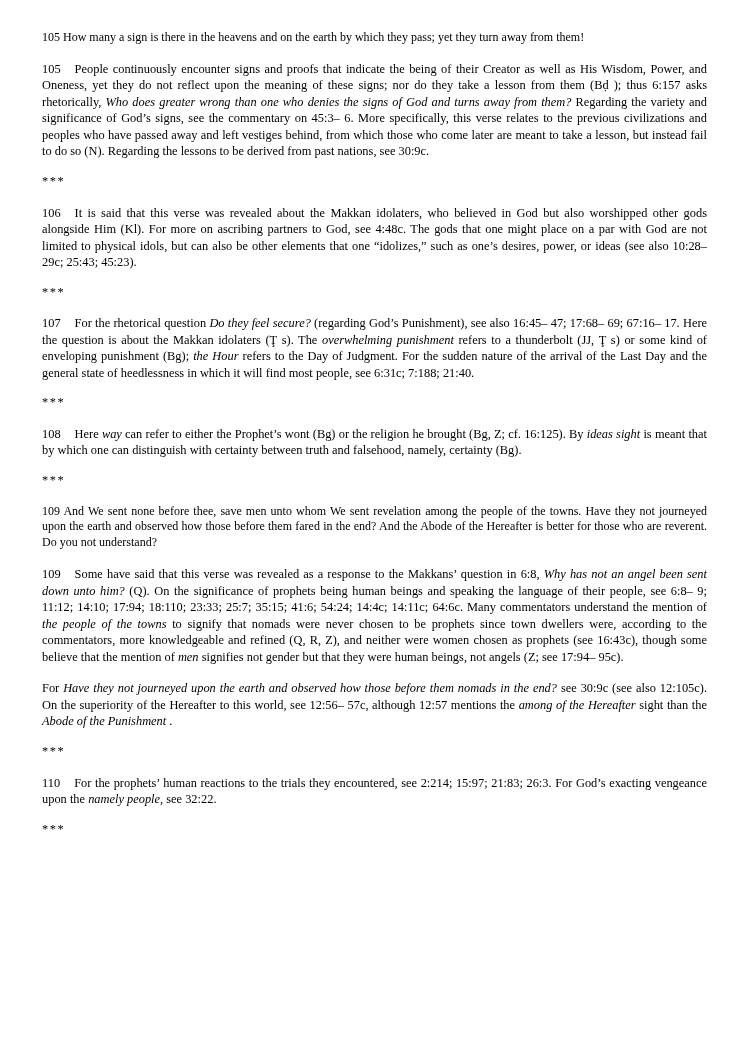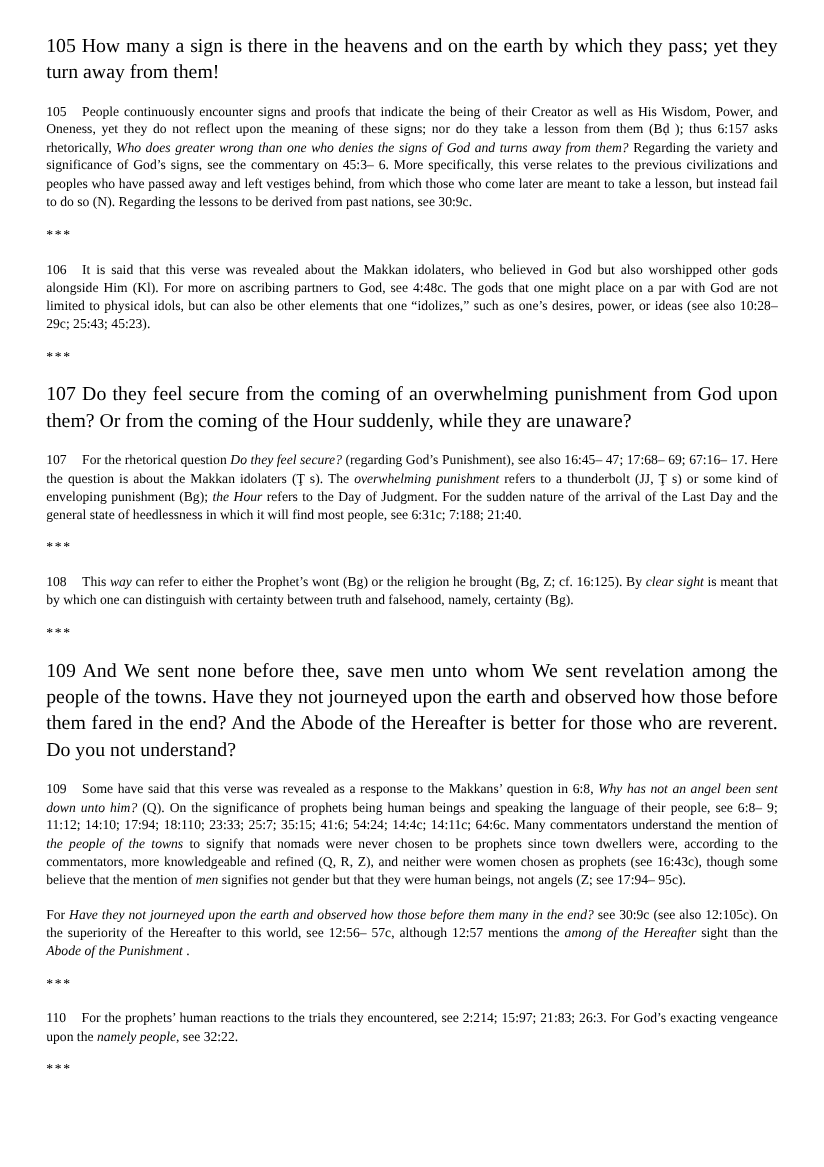--- a/index.html
+++ b/index.html
@@ -14,21 +14,21 @@
     color: #000000;
   }
   .page {
     box-sizing: border-box;
     width: 749px;
     height: 1061px;
     padding: 30px 42px 20px 42px;
     background: #ffffff;
   }
   .verse {
-    font-size: 18px;
+    font-size: 12px;
     line-height: 1.33;
     text-align: justify;
     margin: 0 0 15px 0;
   }
   .commentary {
     font-size: 12.4px;
     line-height: 1.33;
     text-align: justify;
     margin: 0 0 15px 0;
   }
@@ -50,25 +50,24 @@
 </head>
 <body>
 
 <div class="page">
   <div id="content">
       <p class="verse first-line"><span>105 </span><span>How many a sign is there in the heavens and on the earth by which they pass; yet they turn away from them!</span></p>
       <p class="commentary"><span class="num">105</span><span>People continuously encounter signs and proofs that indicate the being of their Creator as well as His Wisdom, Power, and Oneness, yet they do not reflect upon the meaning of these signs; nor do they take a lesson from them (Bḍ ); thus 6:157 asks rhetorically, </span><i>Who does greater wrong than one who denies the signs of God and turns away from them?</i><span> Regarding the variety and significance of God’s signs, see the commentary on 45:3– 6. More specifically, this verse relates to the previous civilizations and peoples who have passed away and left vestiges behind, from which those who come later are meant to take a lesson, but instead fail to do so (N). Regarding the lessons to be derived from past nations, see 30:9c.</span></p>
       <p class="sep">***</p>
       <p class="commentary"><span class="num">106</span><span>It is said that this verse was revealed about the Makkan idolaters, who believed in God but also worshipped other gods alongside Him (Kl). For more on ascribing partners to God, see 4:48c. The gods that one might place on a par with God are not limited to physical idols, but can also be other elements that one “idolizes,” such as one’s desires, power, or ideas (see also 10:28– 29c; 25:43; 45:23).</span></p>
       <p class="sep">***</p>
-      <p class="verse"><span>107 </span><span>Do they feel secure from the coming of an overwhelming punishment from God upon them? Or from the coming of the Hour suddenly, while they are unaware?</span></p>
       <p class="commentary"><span class="num">107</span><span>For the rhetorical question </span><i>Do they feel secure?</i><span> (regarding God’s Punishment), see also 16:45– 47; 17:68– 69; 67:16– 17. Here the question is about the Makkan idolaters (Ţ s). The </span><i>overwhelming punishment</i><span> refers to a thunderbolt (JJ, Ţ s) or some kind of enveloping punishment (Bg); </span><i>the Hour</i><span> refers to the Day of Judgment. For the sudden nature of the arrival of the Last Day and the general state of heedlessness in which it will find most people, see 6:31c; 7:188; 21:40.</span></p>
       <p class="sep">***</p>
-      <p class="commentary"><span class="num">108</span><span>This </span><i>way</i><span> can refer to either the Prophet’s wont (Bg) or the religion he brought (Bg, Z; cf. 16:125). By </span><i>clear sight</i><span> is meant that by which one can distinguish with certainty between truth and falsehood, namely, certainty (Bg).</span></p>
+      <p class="commentary"><span class="num">108</span><span>Here </span><i>way</i><span> can refer to either the Prophet’s wont (Bg) or the religion he brought (Bg, Z; cf. 16:125). By </span><i>ideas sight</i><span> is meant that by which one can distinguish with certainty between truth and falsehood, namely, certainty (Bg).</span></p>
       <p class="sep">***</p>
       <p class="verse"><span>109 </span><span>And We sent none before thee, save men unto whom We sent revelation among the people of the towns. Have they not journeyed upon the earth and observed how those before them fared in the end? And the Abode of the Hereafter is better for those who are reverent. Do you not understand?</span></p>
       <p class="commentary"><span class="num">109</span><span>Some have said that this verse was revealed as a response to the Makkans’ question in 6:8, </span><i>Why has not an angel been sent down unto him?</i><span> (Q). On the significance of prophets being human beings and speaking the language of their people, see 6:8– 9; 11:12; 14:10; 17:94; 18:110; 23:33; 25:7; 35:15; 41:6; 54:24; 14:4c; 14:11c; 64:6c. Many commentators understand the mention of </span><i>the people of the towns</i><span> to signify that nomads were never chosen to be prophets since town dwellers were, according to the commentators, more knowledgeable and refined (Q, R, Z), and neither were women chosen as prophets (see 16:43c), though some believe that the mention of </span><i>men</i><span> signifies not gender but that they were human beings, not angels (Z; see 17:94– 95c).</span></p>
-      <p class="commentary"><span>For </span><i>Have they not journeyed upon the earth and observed how those before them many in the end?</i><span> see 30:9c (see also 12:105c). On the superiority of the Hereafter to this world, see 12:56– 57c, although 12:57 mentions the </span><i>among of the Hereafter</i><span> sight than the </span><i>Abode of the Punishment</i><span> .</span></p>
+      <p class="commentary"><span>For </span><i>Have they not journeyed upon the earth and observed how those before them nomads in the end?</i><span> see 30:9c (see also 12:105c). On the superiority of the Hereafter to this world, see 12:56– 57c, although 12:57 mentions the </span><i>among of the Hereafter</i><span> sight than the </span><i>Abode of the Punishment</i><span> .</span></p>
       <p class="sep">***</p>
       <p class="commentary"><span class="num">110</span><span>For the prophets’ human reactions to the trials they encountered, see 2:214; 15:97; 21:83; 26:3. For God’s exacting vengeance upon the </span><i>namely people,</i><span>  see 32:22.</span></p>
       <p class="sep">***</p>
     </div>
 </div>
 
 </body></html>

